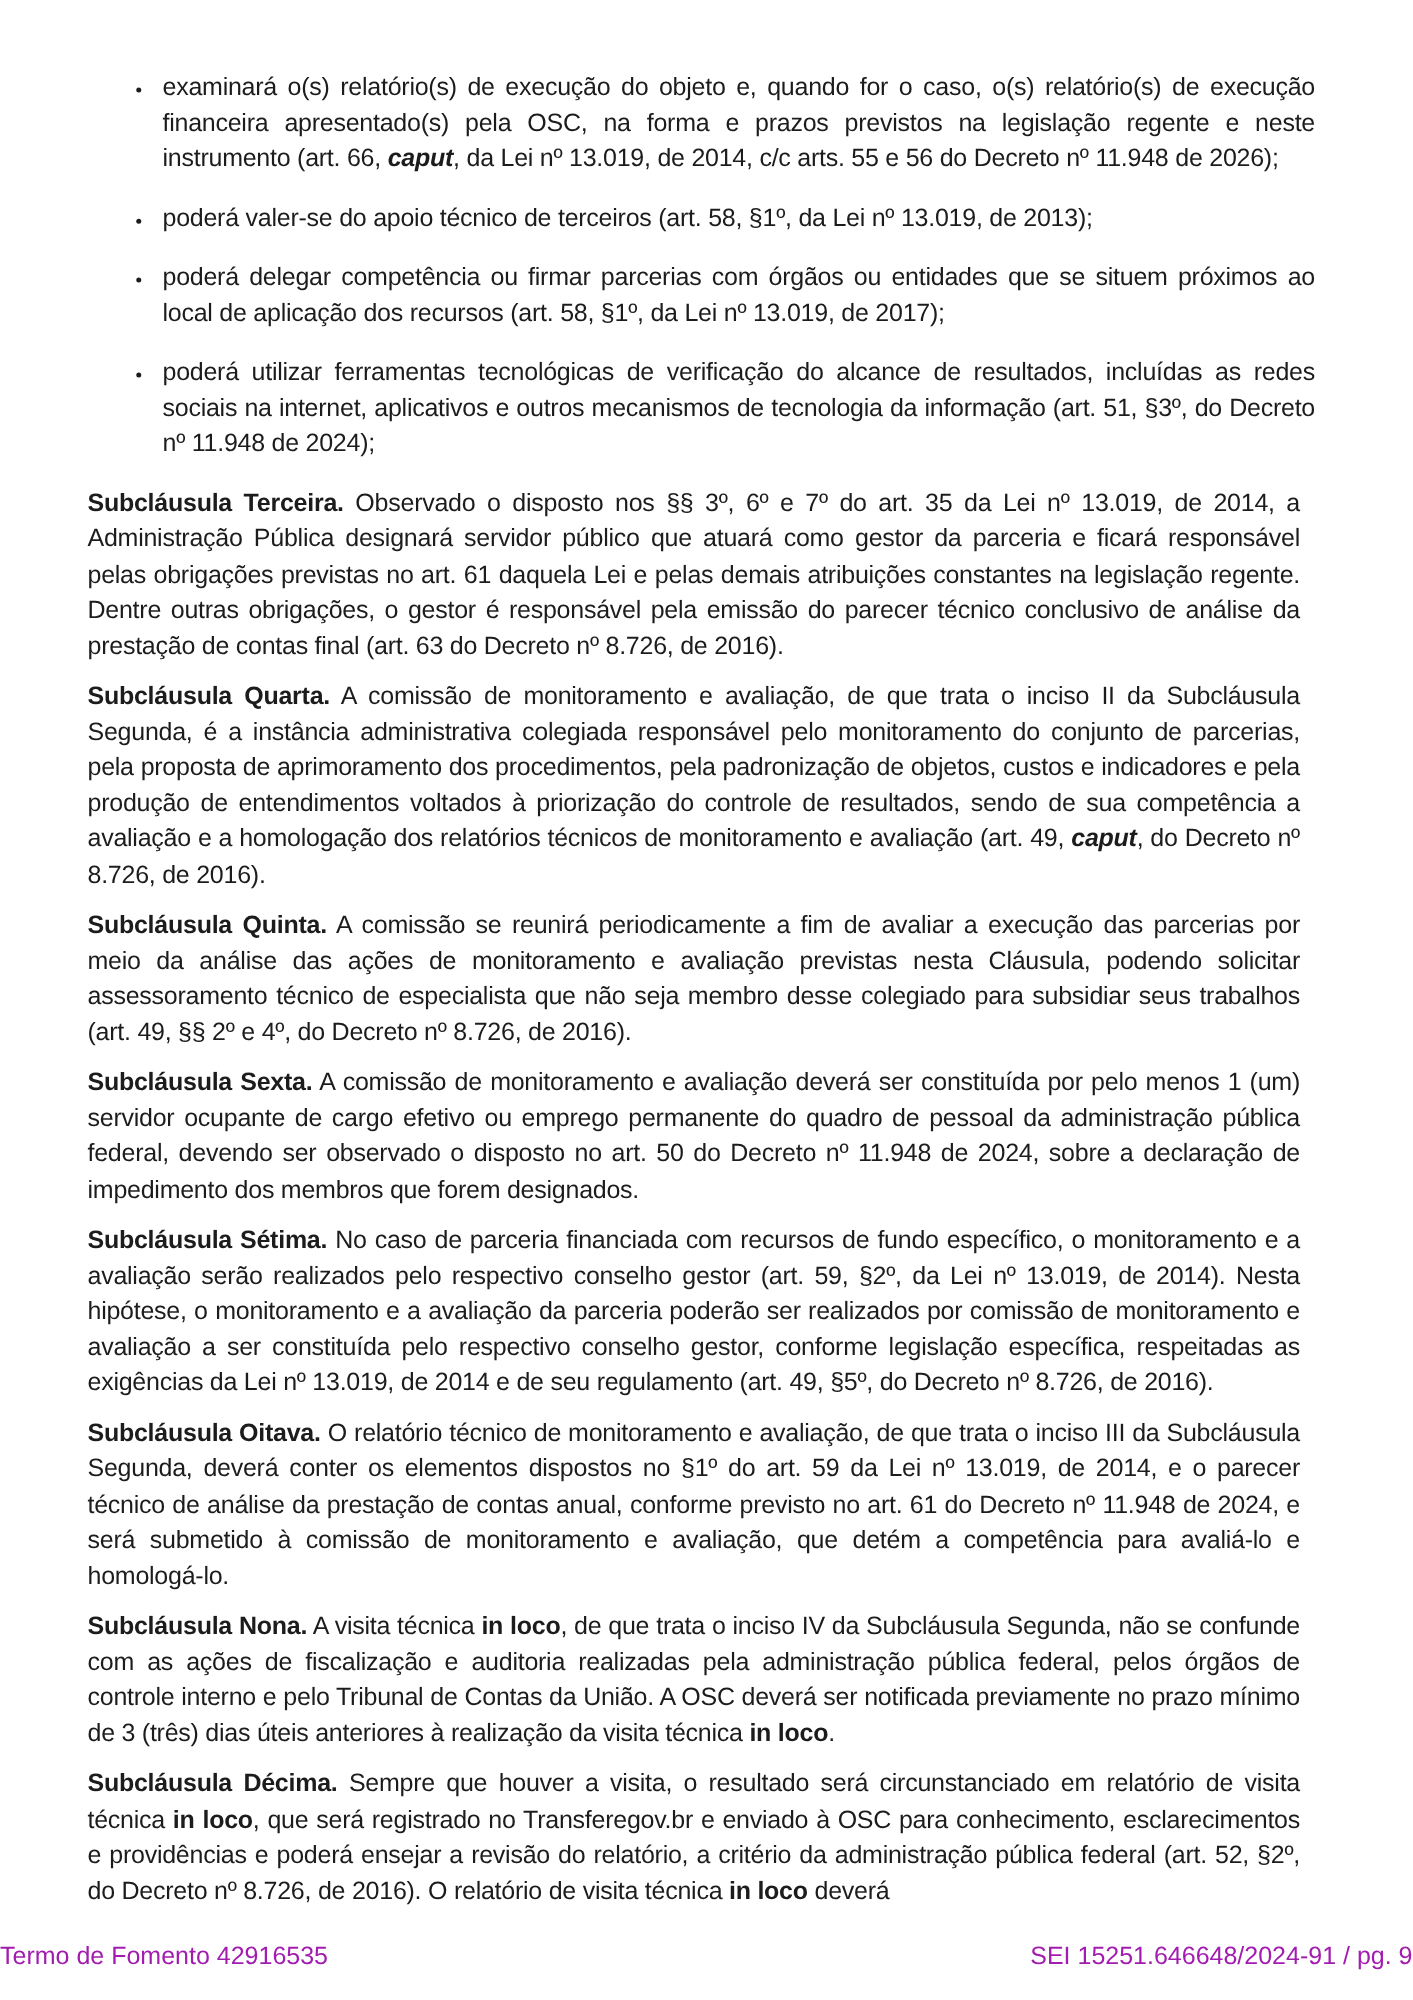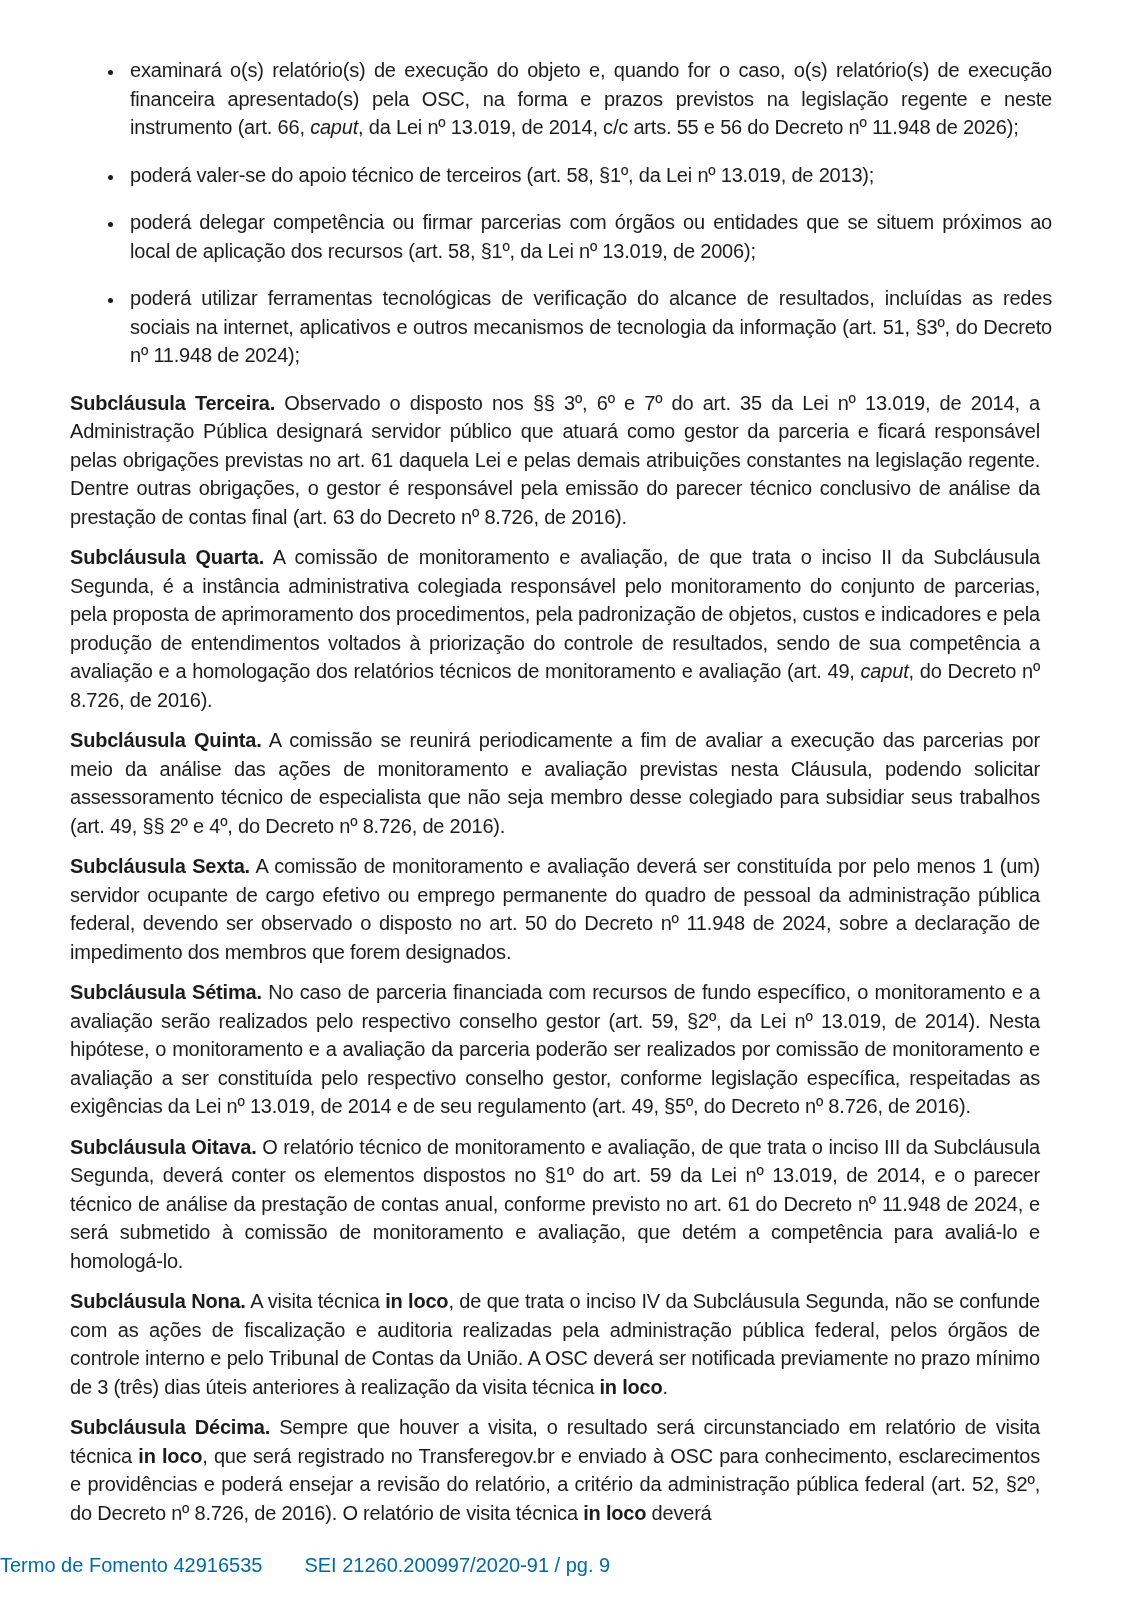--- a/index.html
+++ b/index.html
@@ -36,55 +36,55 @@
   }
   ul.bullets li::marker {
     font-size: 0.8em;
     color: #1c1c1c;
   }
   .clauses p {
     margin: 0 12px 12px 0;
   }
   .seg-n { font-weight: normal; font-style: normal; }
   .seg-b { font-weight: bold;   font-style: normal; }
-  .seg-i { font-weight: normal; font-style: italic; }
+  .seg-i { font-weight: bold; font-style: italic; }
   .footer {
     position: absolute;
     left: 0; right: 0;
     top: 1551px;
     display: flex;
-    justify-content: flex-start;
+    justify-content: space-between;
     gap: 42px;
     font-family: "Liberation Sans", sans-serif;
     font-size: 20px;
     letter-spacing: 0;
-    color: #0369a1;
+    color: #a21caf;
   }
 </style>
 </head>
 <body>
 
 <div class="page">
 
   <ul class="bullets">
       <li><span class="seg-n">examinará o(s) relatório(s) de execução do objeto e, quando for o caso, o(s) relatório(s) de execução financeira apresentado(s) pela OSC, na forma e prazos previstos na legislação regente e neste instrumento (art. 66, </span><span class="seg-i">caput</span><span class="seg-n">, da Lei nº 13.019, de 2014, c/c arts. 55 e 56 do Decreto nº 11.948 de 2026);</span></li>
       <li><span class="seg-n">poderá valer-se do apoio técnico de terceiros (art. 58, §1º, da Lei nº 13.019, de 2013);</span></li>
-      <li><span class="seg-n">poderá delegar competência ou firmar parcerias com órgãos ou entidades que se situem próximos ao local de aplicação dos recursos (art. 58, §1º, da Lei nº 13.019, de 2006);</span></li>
+      <li><span class="seg-n">poderá delegar competência ou firmar parcerias com órgãos ou entidades que se situem próximos ao local de aplicação dos recursos (art. 58, §1º, da Lei nº 13.019, de 2017);</span></li>
       <li><span class="seg-n">poderá utilizar ferramentas tecnológicas de verificação do alcance de resultados, incluídas as redes sociais na internet, aplicativos e outros mecanismos de tecnologia da informação (art. 51, §3º, do Decreto nº 11.948 de 2024);</span></li>
     </ul>
 
   <div class="clauses">
       <p><span class="seg-b">Subcláusula Terceira.</span><span class="seg-n"> Observado o disposto nos §§ 3º, 6º e 7º do art. 35 da Lei nº 13.019, de 2014, a Administração Pública designará servidor público que atuará como gestor da parceria e ficará responsável pelas obrigações previstas no art. 61 daquela Lei e pelas demais atribuições constantes na legislação regente. Dentre outras obrigações, o gestor é responsável pela emissão do parecer técnico conclusivo de análise da prestação de contas final (art. 63 do Decreto nº 8.726, de 2016).</span></p>
       <p><span class="seg-b">Subcláusula Quarta.</span><span class="seg-n"> A comissão de monitoramento e avaliação, de que trata o inciso II da Subcláusula Segunda, é a instância administrativa colegiada responsável pelo monitoramento do conjunto de parcerias, pela proposta de aprimoramento dos procedimentos, pela padronização de objetos, custos e indicadores e pela produção de entendimentos voltados à priorização do controle de resultados, sendo de sua competência a avaliação e a homologação dos relatórios técnicos de monitoramento e avaliação (art. 49, </span><span class="seg-i">caput</span><span class="seg-n">, do Decreto nº 8.726, de 2016).</span></p>
       <p><span class="seg-b">Subcláusula Quinta.</span><span class="seg-n"> A comissão se reunirá periodicamente a fim de avaliar a execução das parcerias por meio da análise das ações de monitoramento e avaliação previstas nesta Cláusula, podendo solicitar assessoramento técnico de especialista que não seja membro desse colegiado para subsidiar seus trabalhos (art. 49, §§ 2º e 4º, do Decreto nº 8.726, de 2016).</span></p>
       <p><span class="seg-b">Subcláusula Sexta.</span><span class="seg-n"> A comissão de monitoramento e avaliação deverá ser constituída por pelo menos 1 (um) servidor ocupante de cargo efetivo ou emprego permanente do quadro de pessoal da administração pública federal, devendo ser observado o disposto no art. 50 do Decreto nº 11.948 de 2024, sobre a declaração de impedimento dos membros que forem designados.</span></p>
       <p><span class="seg-b">Subcláusula Sétima.</span><span class="seg-n"> No caso de parceria financiada com recursos de fundo específico, o monitoramento e a avaliação serão realizados pelo respectivo conselho gestor (art. 59, §2º, da Lei nº 13.019, de 2014). Nesta hipótese, o monitoramento e a avaliação da parceria poderão ser realizados por comissão de monitoramento e avaliação a ser constituída pelo respectivo conselho gestor, conforme legislação específica, respeitadas as exigências da Lei nº 13.019, de 2014 e de seu regulamento (art. 49, §5º, do Decreto nº 8.726, de 2016).</span></p>
       <p><span class="seg-b">Subcláusula Oitava.</span><span class="seg-n"> O relatório técnico de monitoramento e avaliação, de que trata o inciso III da Subcláusula Segunda, deverá conter os elementos dispostos no §1º do art. 59 da Lei nº 13.019, de 2014, e o parecer técnico de análise da prestação de contas anual, conforme previsto no art. 61 do Decreto nº 11.948 de 2024, e será submetido à comissão de monitoramento e avaliação, que detém a competência para avaliá-lo e homologá-lo.</span></p>
       <p><span class="seg-b">Subcláusula Nona.</span><span class="seg-n"> A visita técnica </span><span class="seg-b">in loco</span><span class="seg-n">, de que trata o inciso IV da Subcláusula Segunda, não se confunde com as ações de fiscalização e auditoria realizadas pela administração pública federal, pelos órgãos de controle interno e pelo Tribunal de Contas da União. A OSC deverá ser notificada previamente no prazo mínimo de 3 (três) dias úteis anteriores à realização da visita técnica </span><span class="seg-b">in loco</span><span class="seg-n">.</span></p>
       <p><span class="seg-b">Subcláusula Décima.</span><span class="seg-n"> Sempre que houver a visita, o resultado será circunstanciado em relatório de visita técnica </span><span class="seg-b">in loco</span><span class="seg-n">, que será registrado no Transferegov.br e enviado à OSC para conhecimento, esclarecimentos e providências e poderá ensejar a revisão do relatório, a critério da administração pública federal (art. 52, §2º, do Decreto nº 8.726, de 2016). O relatório de visita técnica </span><span class="seg-b">in loco</span><span class="seg-n"> deverá</span></p>
     </div>
 
   <div class="footer">
     <span>Termo de Fomento 42916535</span>
-    <span>SEI 21260.200997/2020-91 / pg. 9</span>
+    <span>SEI 15251.646648/2024-91 / pg. 9</span>
   </div>
 
 </div>
 
 </body></html>

